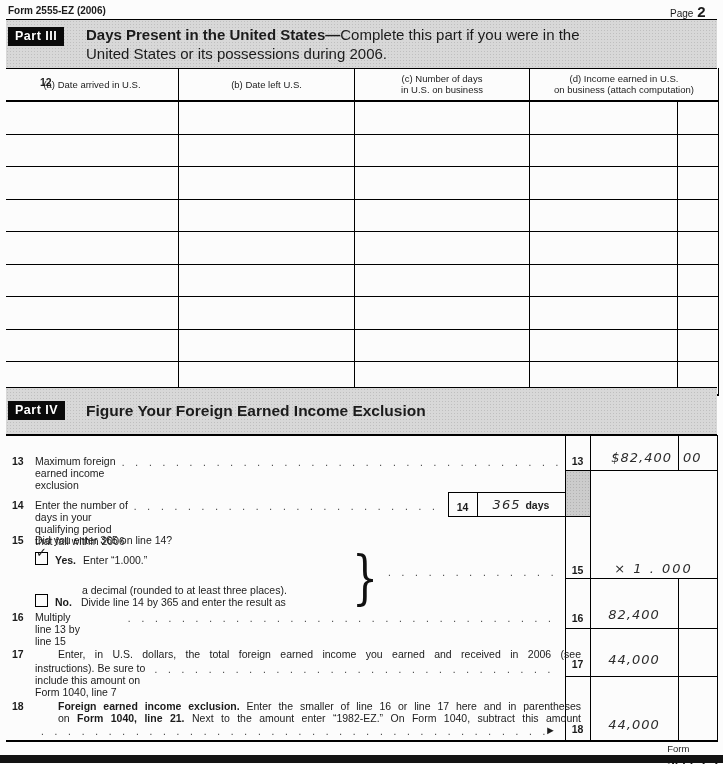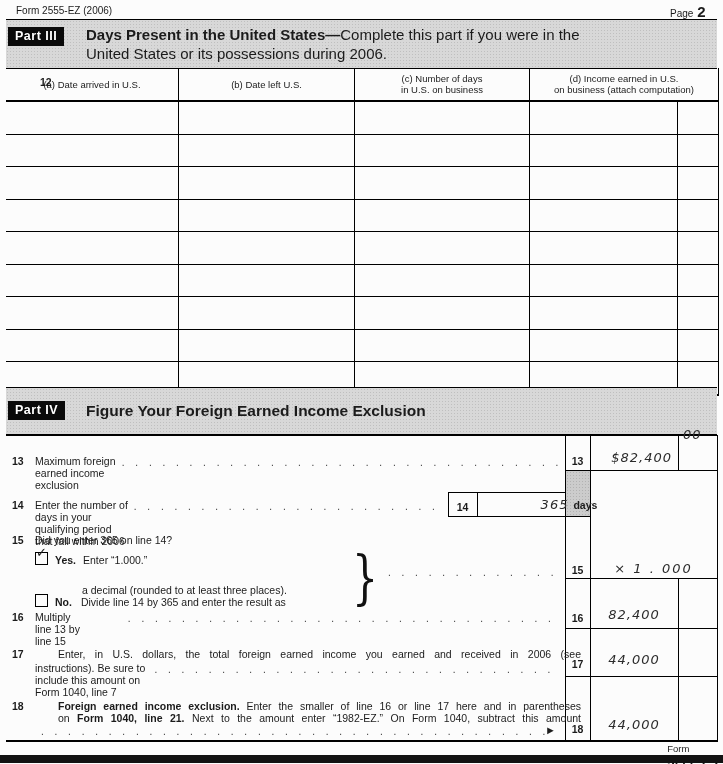--- a/index.html
+++ b/index.html
@@ -39,21 +39,21 @@
   .brace{position:absolute;left:347px;top:549px;font-family:"DejaVu Serif",serif;
       font-size:57px;line-height:58px;font-weight:normal;transform:scaleX(.72);color:#111;}
   .footer{position:absolute;right:4px;top:743px;display:flex;align-items:baseline;gap:4px;flex-direction:column;}
   .blackbar{position:absolute;left:0;top:755px;width:723px;height:8px;background:#121212;}
 </style>
 </head>
 <body>
 
 <div class="page">
 
-  <div class="abs fs10" style="left:16px;top:5px;">Form 2555-EZ (2006)</div>
+  <div class="abs fs10" style="left:8px;top:5px;font-weight:bold;">Form 2555-EZ (2006)</div>
   <div class="abs" style="left:670px;top:3px;display:flex;align-items:baseline;gap:4px;">
     <span class="fs10">Page</span>
     <span class="b" style="font-size:15px;">2</span>
   </div>
 
   <div class="abs graybar" style="left:6px;top:19px;width:711px;height:48px;border-top:1px solid #000;border-bottom:1px solid #000;">
     <span class="partbox abs" style="left:2px;top:7px;">Part III</span>
     <div class="abs" style="left:80px;top:5px;width:625px;font-size:15px;line-height:19px;">
       <span class="b">Days Present in the United States—</span><span>Complete this part if you were in the</span><br>
       <span>United States or its possessions during 2006.</span>
@@ -167,29 +167,29 @@
   <div class="vline" style="left:448px;top:492px;width:1px;height:24px;"></div>
   <div class="vline" style="left:477px;top:492px;width:1px;height:24px;"></div>
 
   <span class="num" style="left:12px;top:455px;">13</span>
   <div class="lrow" style="left:35px;top:455px;width:523px;">
     <span>Maximum foreign earned income exclusion</span>
     <span class="dots">. . . . . . . . . . . . . . . . . . . . . . . . . . . . . . . . . . . . . . . . . . . . . . . . . . . . . . . . . . . . . . . . . . . . . . . . . . . . . . . . </span>
   </div>
   <span class="boxnum" style="top:455px;">13</span>
   <div class="abs hw" style="left:592px;top:450px;width:80px;text-align:right;">$82,400</div>
-  <div class="abs hw" style="left:683px;top:427px;text-align:right;">00</div>
+  <div class="abs hw" style="left:683px;top:450px;text-align:right;">00</div>
 
   <span class="num" style="left:12px;top:499px;">14</span>
   <div class="lrow" style="left:35px;top:499px;width:407px;">
     <span>Enter the number of days in your qualifying period that fall within 2006</span>
     <span class="dots">. . . . . . . . . . . . . . . . . . . . . . . . . . . . . . . . . . . . . . . . . . . . . . . . . . . . . . . . . . . . . . . . . . . . . . . . . . . . . . . . </span>
   </div>
   <span class="abs b fs105" style="left:448px;top:501px;width:29px;text-align:center;">14</span>
-  <div class="abs" style="left:479px;top:497px;width:84px;display:flex;justify-content:center;align-items:baseline;gap:5px;padding-left:48px;">
+  <div class="abs" style="left:479px;top:497px;width:84px;display:flex;justify-content:center;align-items:baseline;gap:5px;">
     <span class="hw">365</span>
     <span class="b fs105">days</span>
   </div>
 
   <span class="num" style="left:12px;top:534px;">15</span>
   <div class="abs fs105" style="left:35px;top:534px;">Did you enter 365 on line 14?</div>
   <div class="lrow" style="left:35px;top:551px;">
     <span class="cb">
         <span class="mark">✓</span>
       </span>

